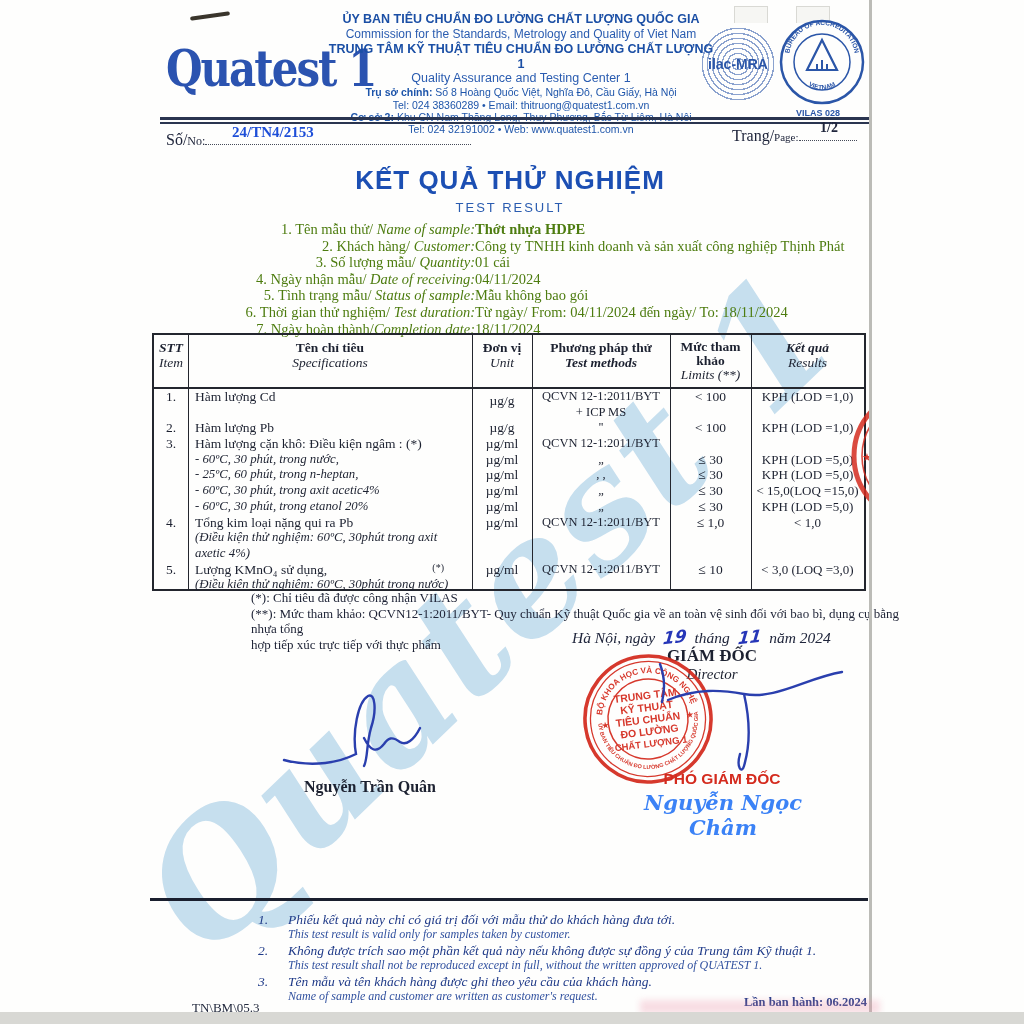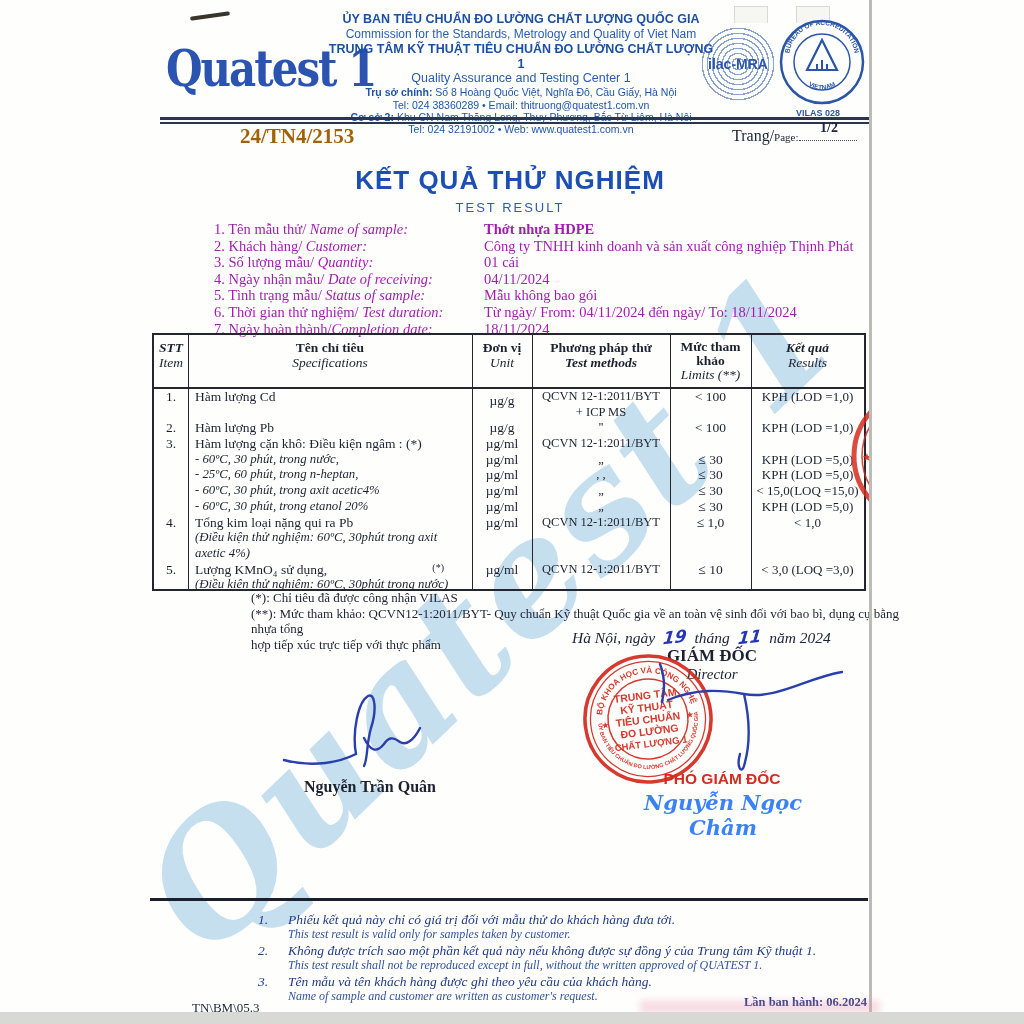--- a/index.html
+++ b/index.html
@@ -30,31 +30,31 @@
     display:flex;align-items:center;justify-content:center;}
   .ilac span{font-family:"Liberation Sans", sans-serif;font-weight:bold;font-size:14px;color:#2b56a8;letter-spacing:0;}
   .vilas{left:796px;top:108px;font-family:"Liberation Sans", sans-serif;font-weight:bold;font-size:9px;color:#2b56a8;}
   
   .rule1{left:160px;top:117px;width:712px;height:3px;background:#2a3550;}
   .rule2{left:160px;top:122px;width:712px;height:1.5px;background:#2a3550;}
   
   .sono{left:166px;top:130px;font-size:16px;color:#20263c;}
   .sono .sm{font-size:12px;}
   .dots{display:inline-block;border-bottom:1.6px dotted #454a58;height:14px;}
-  .sono-val{left:240px;top:124px;font-weight:bold;font-size:21px;color:#a16207;}
+  .sono-val{left:232px;top:124px;font-weight:bold;font-size:15px;color:#1d4ed8;}
   .trang{left:732px;top:126px;font-size:16px;color:#20263c;}
   .trang .sm{font-size:11px;}
   .trang-val{left:820px;top:120px;font-weight:bold;font-size:14px;color:#20263c;}
   
   .title{left:152px;top:165px;width:716px;text-align:center;font-family:"Liberation Sans", sans-serif;
     font-weight:bold;font-size:26px;letter-spacing:1px;color:#1c4fb3;}
   .subtitle{left:152px;top:200px;width:716px;text-align:center;font-family:"Liberation Sans", sans-serif;
     font-size:13px;letter-spacing:2px;color:#2a5cb0;}
   
-  .details{left:214px;top:221px;width:670px;font-size:14.5px;line-height:16.6px;color:#a21caf;}
+  .details{left:205px;top:221px;width:670px;font-size:14.5px;line-height:16.6px;color:#4d7c0f;text-align:right;}
   .drow{display:flex;}
   .dlab{width:270px;white-space:nowrap;}
   .dlab .en{font-style:italic;}
   .dval{white-space:nowrap;}
   .dval.bold{font-weight:bold;}
   
   .tbl{left:152px;top:333px;width:714px;height:258px;border:2px solid #23262e;box-sizing:border-box;}
   .vline{position:absolute;top:0;bottom:0;width:1.4px;background:#23262e;}
   .hline{position:absolute;left:0;right:0;top:52px;height:1.6px;background:#23262e;}
   .th{position:absolute;top:0;height:52px;text-align:center;font-size:13.5px;line-height:1.12;padding-top:5px;box-sizing:border-box;color:#1c2130;}
@@ -155,20 +155,23 @@
       </g>
       <text font-family="Liberation Sans, sans-serif" font-size="6.4" font-weight="bold" fill="#2b56a8">
         <textPath href="#boaBot" startOffset="50%" text-anchor="middle">VIETNAM</textPath>
       </text>
     </svg>
     <div class="abs vilas">VILAS 028</div>
 
     <div class="abs rule1"></div>
     <div class="abs rule2"></div>
 
+    <div class="abs sono">
+      <span>Số/</span><span class="sm">No:</span><span class="dots" style="width:266px;"></span>
+    </div>
     <div class="abs sono-val">24/TN4/2153</div>
     <div class="abs trang">
       <span>Trang/</span><span class="sm">Page:</span><span class="dots" style="width:58px;"></span>
     </div>
     <div class="abs trang-val">1/2</div>
 
     <div class="abs title">KẾT QUẢ THỬ NGHIỆM</div>
     <div class="abs subtitle">TEST  RESULT</div>
 
     <div class="abs details">

